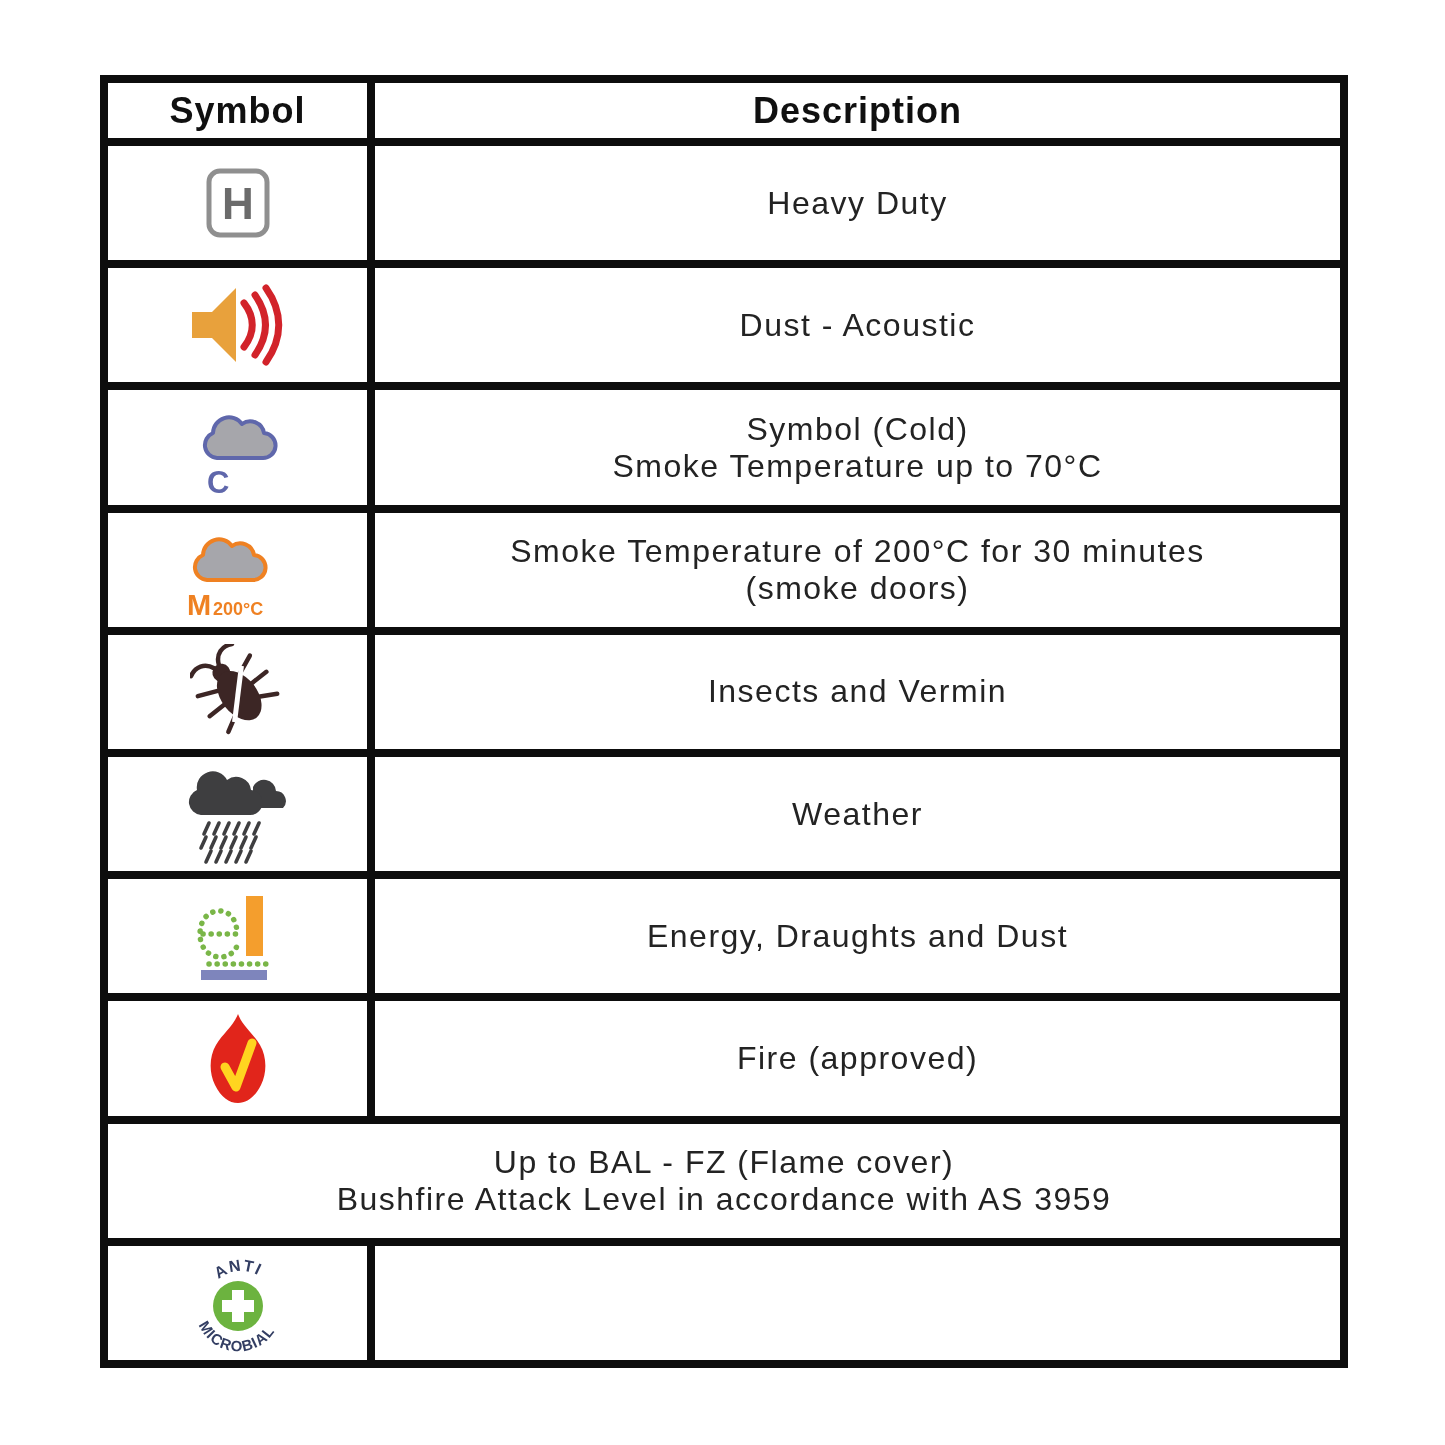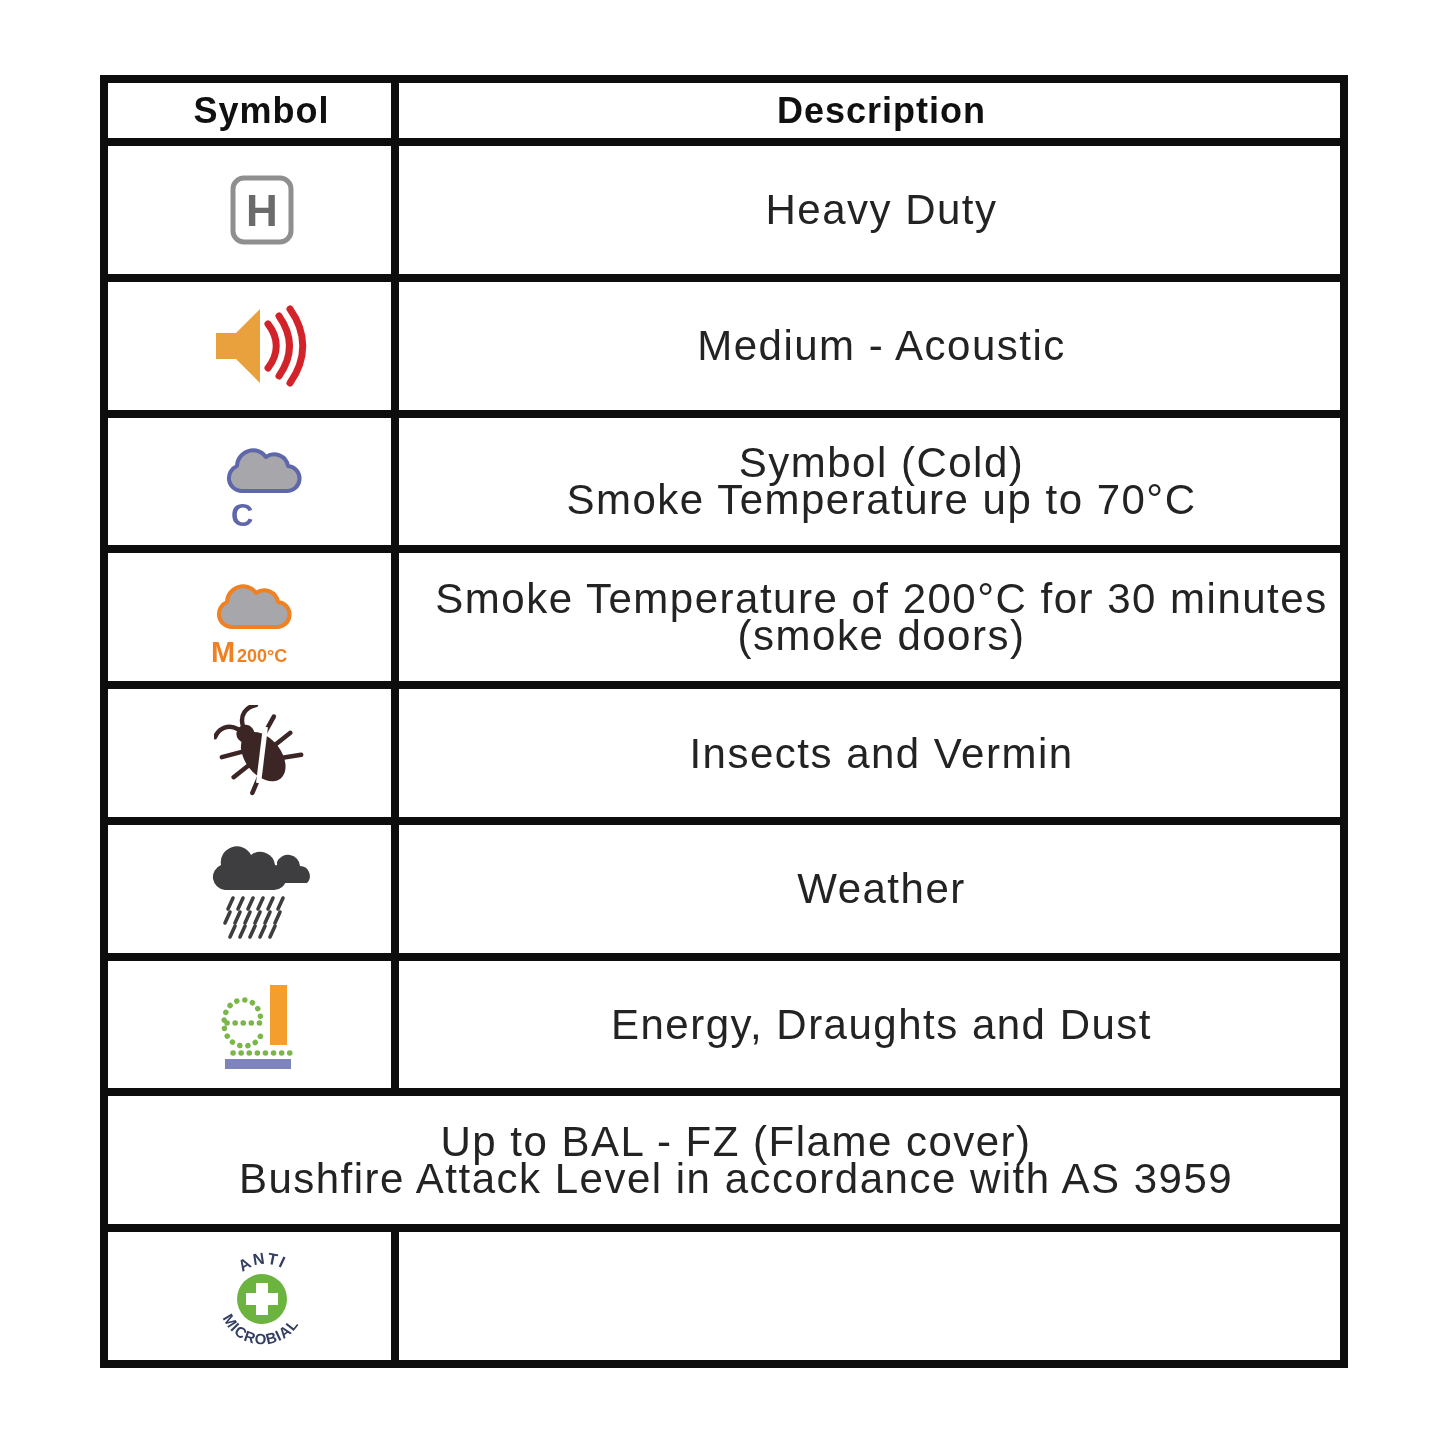--- a/index.html
+++ b/index.html
@@ -9,29 +9,29 @@
     position:relative;overflow:hidden;
   }
   .legend-table{
     position:absolute;left:100px;top:75px;
     width:1248px;height:1293px;box-sizing:border-box;
     border:8px solid var(--c-border-black,#0d0d0d);
     display:flex;flex-direction:column;background:#fff;
   }
   .row{display:flex;flex:1;border-top:8px solid var(--c-border-black,#0d0d0d);min-height:0;}
   .row.header-row{flex:0 0 55px;border-top:none;}
-  .cell{display:flex;align-items:center;justify-content:center;box-sizing:border-box;margin-left:24px;}
+  .cell{display:flex;align-items:center;justify-content:center;box-sizing:border-box;}
   .cell.sym{flex:0 0 267px;border-right:8px solid var(--c-border-black,#0d0d0d);}
   .cell.desc{flex:1;flex-direction:column;text-align:center;padding:0 3px;}
   .head-label{
     font-size:36px;font-weight:bold;color:var(--c-header-text,#101010);
     letter-spacing:1px;
   }
   .desc-line{
-    font-size:42px;line-height:37px;color:var(--c-text-dark,#232323);
+    font-size:32px;line-height:37px;color:var(--c-text-dark,#232323);
     letter-spacing:1.5px;white-space:nowrap;
   }
   svg{display:block;}
   svg text{font-family:"Liberation Sans", sans-serif;}
 
   
   .hd-box{fill:none;stroke:var(--c-hd-gray,#8f8f8f);}
   .hd-letter{fill:var(--c-hd-letter,#6b6b6b);font-weight:bold;}
   .spk-body{fill:var(--c-speaker-orange,#e8a13c);}
   .spk-arc{stroke:var(--c-speaker-red,#d2232a);fill:none;stroke-linecap:round;}
@@ -86,21 +86,21 @@
   <div class="row">
     <div class="cell sym">
       <svg width="104" height="92" viewBox="0 0 104 92">
         <polygon class="spk-body" points="6,33 26,33 50,9 50,83 26,59 6,59"></polygon>
         <path class="spk-arc" stroke-width="7" d="M58,24 C69,38 69,54 58,68"></path>
         <path class="spk-arc" stroke-width="7" d="M69,16 C83,36 83,56 69,76"></path>
         <path class="spk-arc" stroke-width="7" d="M80,9 C97,33 97,59 80,83"></path>
       </svg>
     </div>
     <div class="cell desc">
-      <span class="desc-line">Medium - Acoustic</span>
+      <span class="desc-line">Dust - Acoustic</span>
     </div>
   </div>
 
   <div class="row">
     <div class="cell sym">
       <svg width="82" height="100" viewBox="0 0 82 100">
         <path class="cloud-gray cold-stroke" stroke-width="4" stroke-linejoin="round" d="M20,60 a13,13 0 0 1 -4,-25 a16,16 0 0 1 29,-9 a14,14 0 0 1 22,9 a11,11 0 0 1 -2,25 z"></path>
         <text class="cold-text" x="10" y="95" font-size="31">C</text>
       </svg>
     </div>
@@ -188,20 +188,31 @@
         <path class="en-dot" d="M14,46 L48,46 C48,32 41,23 30,23 C19,23 11,32 11,46 C11,60 20,69 31,69 C39,69 45,65 48,58"></path>
         <path class="en-dot" d="M20,76 L80,76"></path>
         <rect class="en-blue" x="12" y="82" width="66" height="10"></rect>
       </svg>
     </div>
     <div class="cell desc">
       <span class="desc-line">Energy, Draughts and Dust</span>
     </div>
   </div>
 
+  <div class="row">
+    <div class="cell sym">
+      <svg width="82" height="96" viewBox="0 0 82 96">
+        <path class="flame-red" d="M41,3 C46,16 56,22 63,34 C70,46 70,62 64,74 C58,86 50,92 41,92 C32,92 24,86 18,74 C12,62 12,46 19,34 C26,22 36,16 41,3 Z"></path>
+        <path class="flame-check" d="M28,56 L39,76 L55,32"></path>
+      </svg>
+    </div>
+    <div class="cell desc">
+      <span class="desc-line">Fire (approved)</span>
+    </div>
+  </div>
 
 
   <div class="row">
     <div class="cell desc">
       <span class="desc-line">Up to BAL - FZ (Flame cover)</span>
       <span class="desc-line">Bushfire Attack Level in accordance with AS 3959</span>
     </div>
   </div>
 
   <div class="row">

